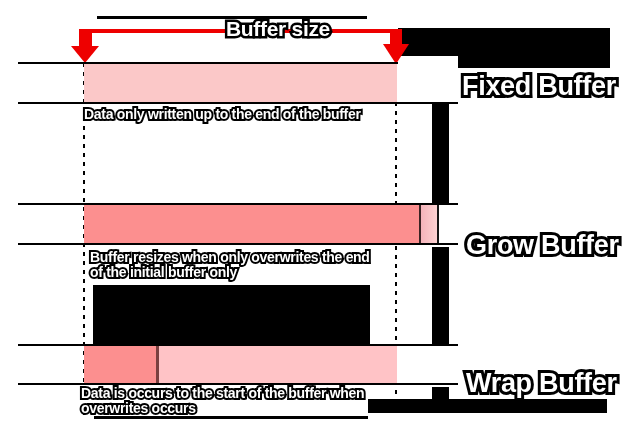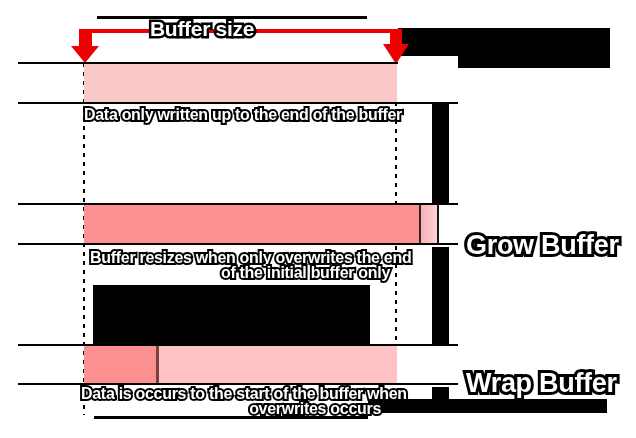--- a/index.html
+++ b/index.html
@@ -9,22 +9,22 @@
   }
   .abs{position:absolute;}
   .blk{position:absolute;background:#000;}
   .red{background:#ee0000;}
   
   .otext{
     position:absolute;color:#fff;font-weight:bold;white-space:nowrap;
     -webkit-text-stroke:5px #000;paint-order:stroke fill;
     letter-spacing:-0.3px;
   }
-  .title-text{font-size:21px;-webkit-text-stroke:5px #000;text-align:left;}
-  .caption{font-size:16px;-webkit-text-stroke:4px #000;text-align:right;line-height:15px;}
+  .title-text{font-size:21px;-webkit-text-stroke:5px #000;text-align:right;}
+  .caption{font-size:14px;-webkit-text-stroke:4px #000;text-align:left;line-height:15px;}
   .rowlabel{font-size:27px;-webkit-text-stroke:6px #000;}
   .dashv{
     position:absolute;width:2px;
     background:repeating-linear-gradient(to bottom,#000 0 4px,transparent 4px 9px);
   }
   .tri-down{
     position:absolute;width:0;height:0;
     border-left:14px solid transparent;border-right:14px solid transparent;
     border-top:17px solid #ee0000;
   }
@@ -54,20 +54,21 @@
 
   <div class="blk" style="left:18px;top:62px;width:380px;height:2px;"></div>
   <div class="blk" style="left:18px;top:102px;width:440px;height:2px;"></div>
   <div class="blk" style="left:18px;top:203px;width:440px;height:2px;"></div>
   <div class="blk" style="left:18px;top:243px;width:440px;height:2px;"></div>
   <div class="blk" style="left:18px;top:344px;width:440px;height:2px;"></div>
   <div class="blk" style="left:18px;top:383px;width:440px;height:2px;"></div>
 
   <div class="bar" style="left:84px;top:64px;width:313px;height:38px;background:#fbc8c8;"></div>
   <div class="otext caption" style="left:84px;top:107px;width:313px;">Data only written up to the end of the buffer</div>
+  <div class="otext rowlabel" style="left:462px;top:71px;">Fixed Buffer</div>
 
   <div class="blk" style="left:432px;top:104px;width:17px;height:99px;"></div>
   <div class="blk" style="left:432px;top:247px;width:17px;height:97px;"></div>
   <div class="blk" style="left:432px;top:387px;width:17px;height:14px;"></div>
 
   <div class="bar" style="left:84px;top:205px;width:335px;height:38px;background:#fc8f8f;"></div>
   <div class="bar" style="left:419px;top:205px;width:2px;height:38px;background:#3b2424;"></div>
   <div class="bar" style="left:421px;top:205px;width:16px;height:38px;background:linear-gradient(to right,#f4b3ba,#fdd2d2);border-right:2px solid #161616;"></div>
   <div class="otext caption" style="left:90px;top:250px;width:300px;">
     <div>Buffer resizes when only overwrites the end</div>

